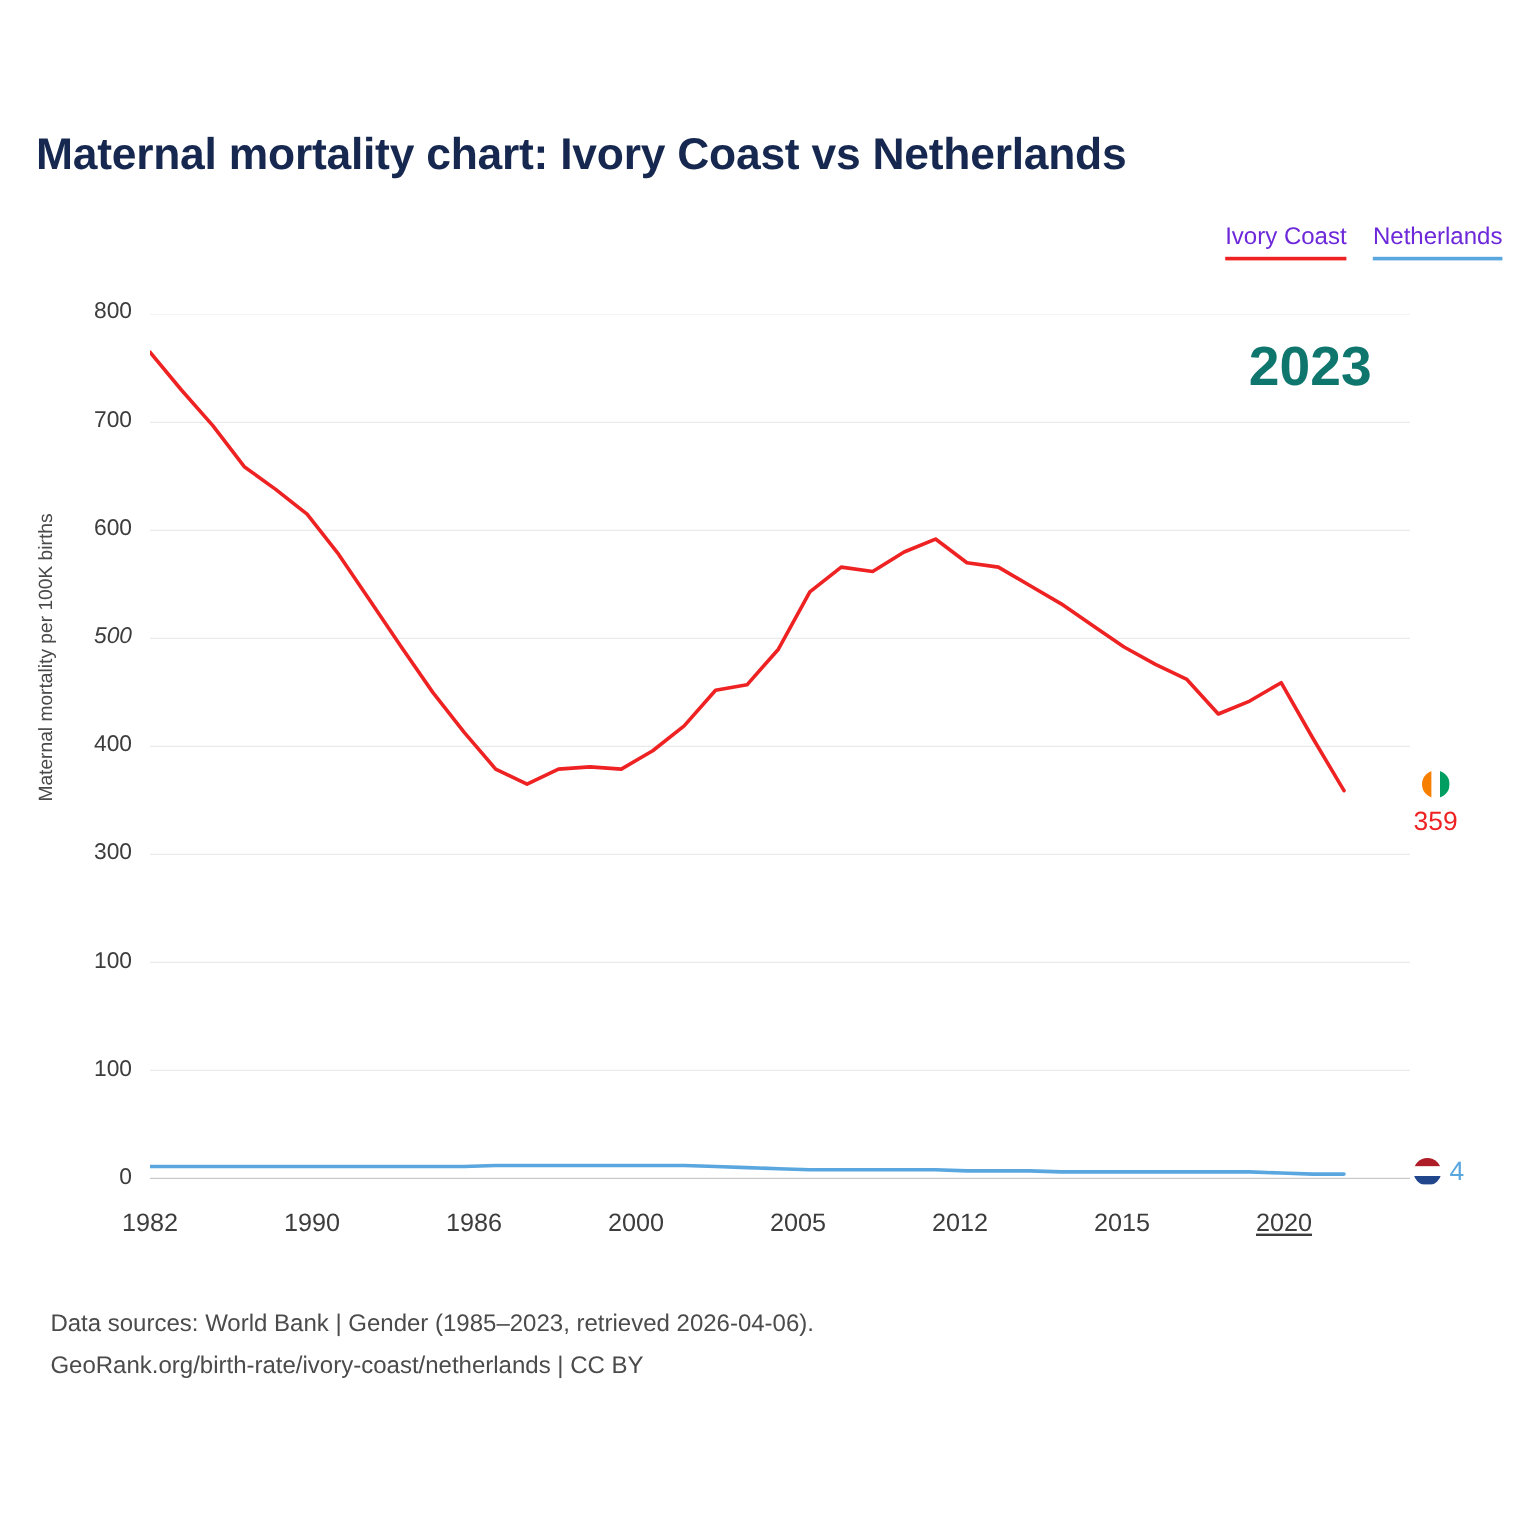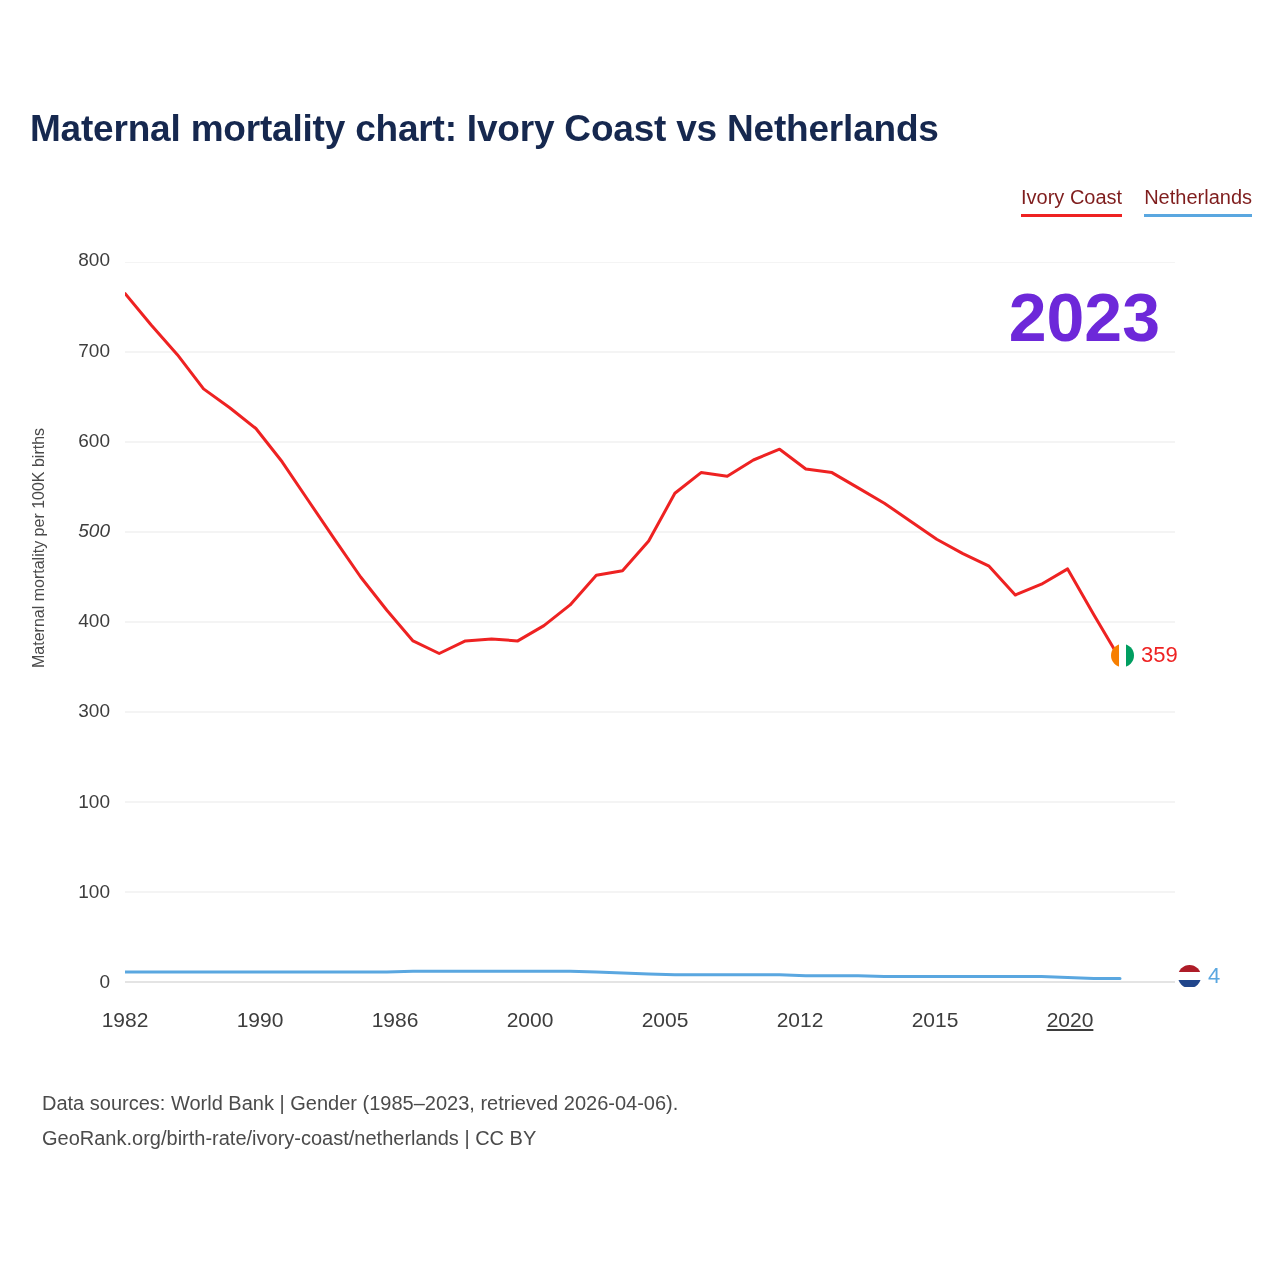--- a/index.html
+++ b/index.html
@@ -37,44 +37,44 @@
   .legend {
     position: absolute;
     right: 28px;
     top: 186px;
     display: flex;
     gap: 22px;
     align-items: flex-start;
   }
   .legend-item {
     font-size: 20px;
-    color: #7f1d1d;
+    color: #6d28d9;
     padding-bottom: 6px;
     border-bottom: 3px solid transparent;
     line-height: 1.1;
   }
   .legend-item.ic { border-bottom-color: #ee2222; }
   .legend-item.nl { border-bottom-color: #5aa7e0; }
 
   .plot {
     position: absolute;
     left: 125px;
     top: 262px;
     width: 1055px;
     height: 724px;
   }
   .plot svg { display: block; }
 
   .big-year {
     position: absolute;
-    right: 120px;
+    right: 137px;
     top: 278px;
-    font-size: 68px;
+    font-size: 46px;
     font-weight: bold;
-    color: #6d28d9;
+    color: #0f766e;
     letter-spacing: 0px;
   }
 
   .y-label {
     position: absolute;
     left: 30px;
     top: 418px;
     width: 24px;
     font-size: 16px;
     color: #4a4a4a;
@@ -191,21 +191,21 @@
           <line x1="0" x2="1050" y1="90" y2="90" stroke="#e9e9e9" stroke-width="1"></line>
           <line x1="0" x2="1050" y1="0" y2="0" stroke="#e9e9e9" stroke-width="1"></line>
         </g>
       <g id="series-lines">
           <polyline points="0.00,31.50 26.18,63.00 52.37,92.70 78.55,126.90 104.74,145.80 130.92,166.50 157.11,199.80 183.29,238.50 209.47,277.20 235.66,315.00 261.84,348.30 288.03,378.90 314.21,391.50 340.39,378.90 366.58,377.10 392.76,378.90 418.95,363.60 445.13,342.90 471.32,313.20 497.50,308.70 523.68,279.00 549.87,231.30 576.05,210.60 602.24,214.20 628.42,198.00 654.61,187.20 680.79,207.00 706.97,210.60 733.16,225.90 759.34,241.20 785.53,259.20 811.71,277.20 837.89,291.60 864.08,304.20 890.26,333.00 916.45,322.20 942.63,306.90 968.82,352.80 995.00,396.90" fill="none" stroke="#ee2222" stroke-width="3" stroke-linejoin="round" stroke-linecap="round"></polyline>
           <polyline points="0.00,710.10 26.18,710.10 52.37,710.10 78.55,710.10 104.74,710.10 130.92,710.10 157.11,710.10 183.29,710.10 209.47,710.10 235.66,710.10 261.84,710.10 288.03,709.20 314.21,709.20 340.39,709.20 366.58,709.20 392.76,709.20 418.95,709.20 445.13,709.20 471.32,710.10 497.50,711.00 523.68,711.90 549.87,712.80 576.05,712.80 602.24,712.80 628.42,712.80 654.61,712.80 680.79,713.70 706.97,713.70 733.16,713.70 759.34,714.60 785.53,714.60 811.71,714.60 837.89,714.60 864.08,714.60 890.26,714.60 916.45,714.60 942.63,715.50 968.82,716.40 995.00,716.40" fill="none" stroke="#5aa7e0" stroke-width="3" stroke-linejoin="round" stroke-linecap="round"></polyline>
         </g>
     </svg>
   </div>
 
-  <div class="endpoint ic" style="left:1111px; top:642px;">
+  <div class="endpoint ic" style="left:1178px; top:642px;flex-direction:column;">
     <span class="flag ci">
         <div class="f1"></div>
         <div class="f2"></div>
         <div class="f3"></div>
       </span>
     <span class="endpoint-value">359</span>
   </div>
 
   <div class="endpoint nl" style="left:1178px; top:963px;">
     <span class="flag nl">

